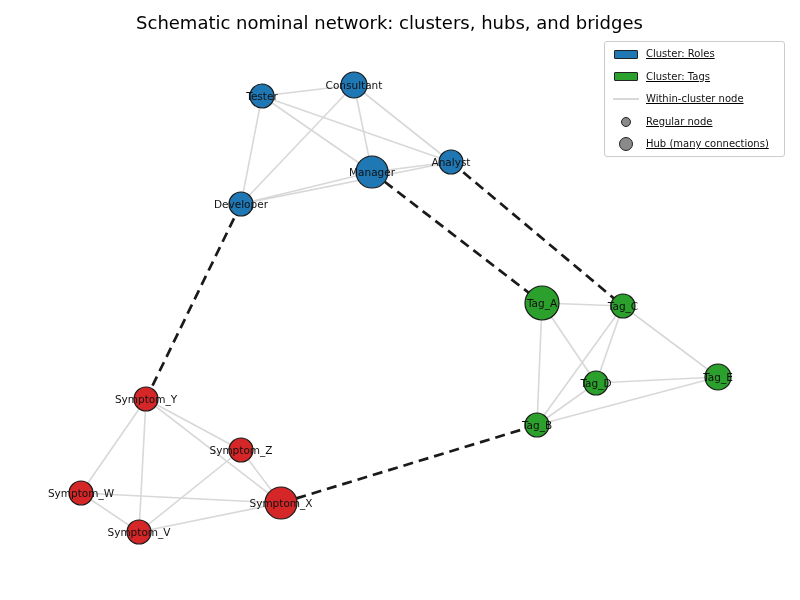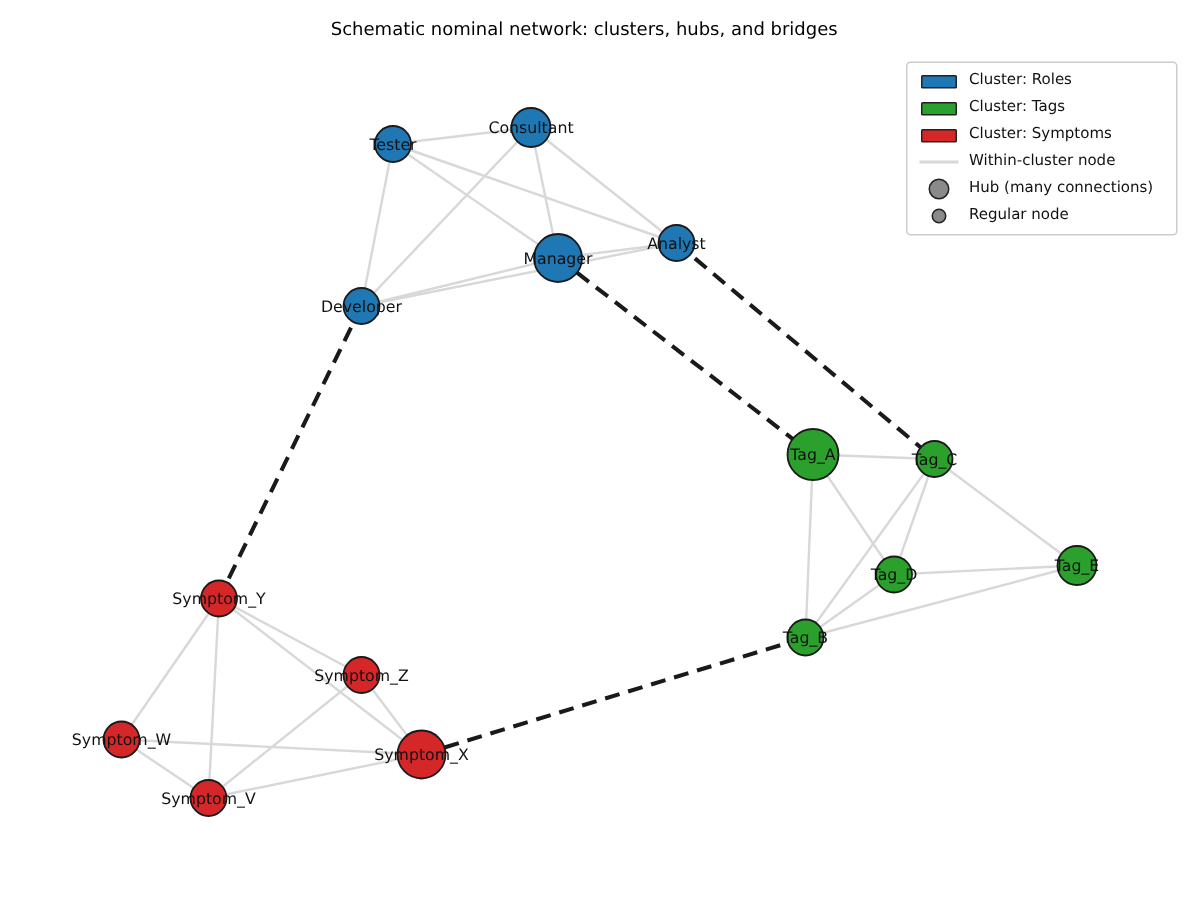--- a/index.html
+++ b/index.html
@@ -10,21 +10,21 @@
     background: #ffffff;
     font-family: "DejaVu Sans", "Liberation Sans", sans-serif;
     overflow: hidden;
   }
   .figure-title {
     position: absolute;
     top: 12px;
     left: 0;
     width: 779px;
     text-align: center;
-    font-size: 12px;
+    font-size: 18px;
     color: #000000;
     white-space: nowrap;
   }
   svg.graph { position: absolute; top: 0; left: 0; }
   .legend {
     position: absolute;
     left: 604px;
     top: 41px;
     width: 181px;
     box-sizing: border-box;
@@ -34,20 +34,21 @@
     padding: 5px 7px 5px 7px;
     display: flex;
     flex-direction: column;
     justify-content: space-between;
     height: 116px;
   }
   .legend-row {
     display: flex;
     align-items: center;
     height: 14px;
+    text-decoration: underline;
   }
   .legend-marker {
     width: 27px;
     min-width: 27px;
     display: flex;
     align-items: center;
     justify-content: center;
     margin-right: 7px;
   }
   .legend-label {
@@ -148,36 +149,30 @@
         <span class="legend-label">Cluster: Roles</span>
       </div>
       <div class="legend-row">
         <div class="legend-marker">
           <div class="m-patch" style="background: rgb(44, 160, 44);"></div>
         </div>
         <span class="legend-label">Cluster: Tags</span>
       </div>
       <div class="legend-row">
         <div class="legend-marker">
-          <div class="m-patch" style="background: rgb(214, 39, 40);"></div>
+          <div class="m-line" style="background: rgb(216, 216, 216);"></div>
         </div>
-        <span class="legend-label">Cluster: Symptoms</span>
+        <span class="legend-label">Within-cluster node</span>
       </div>
       <div class="legend-row">
         <div class="legend-marker">
-          <div class="m-line" style="background: rgb(216, 216, 216);"></div>
+          <div class="m-circle" style="width: 10px; height: 10px; background: rgb(138, 138, 138);"></div>
         </div>
-        <span class="legend-label">Within-cluster node</span>
+        <span class="legend-label">Regular node</span>
       </div>
       <div class="legend-row">
         <div class="legend-marker">
           <div class="m-circle" style="width: 14px; height: 14px; background: rgb(138, 138, 138);"></div>
         </div>
         <span class="legend-label">Hub (many connections)</span>
       </div>
-      <div class="legend-row">
-        <div class="legend-marker">
-          <div class="m-circle" style="width: 10px; height: 10px; background: rgb(138, 138, 138);"></div>
-        </div>
-        <span class="legend-label">Regular node</span>
-      </div>
     </div>
 </div>
 
 </body></html>

